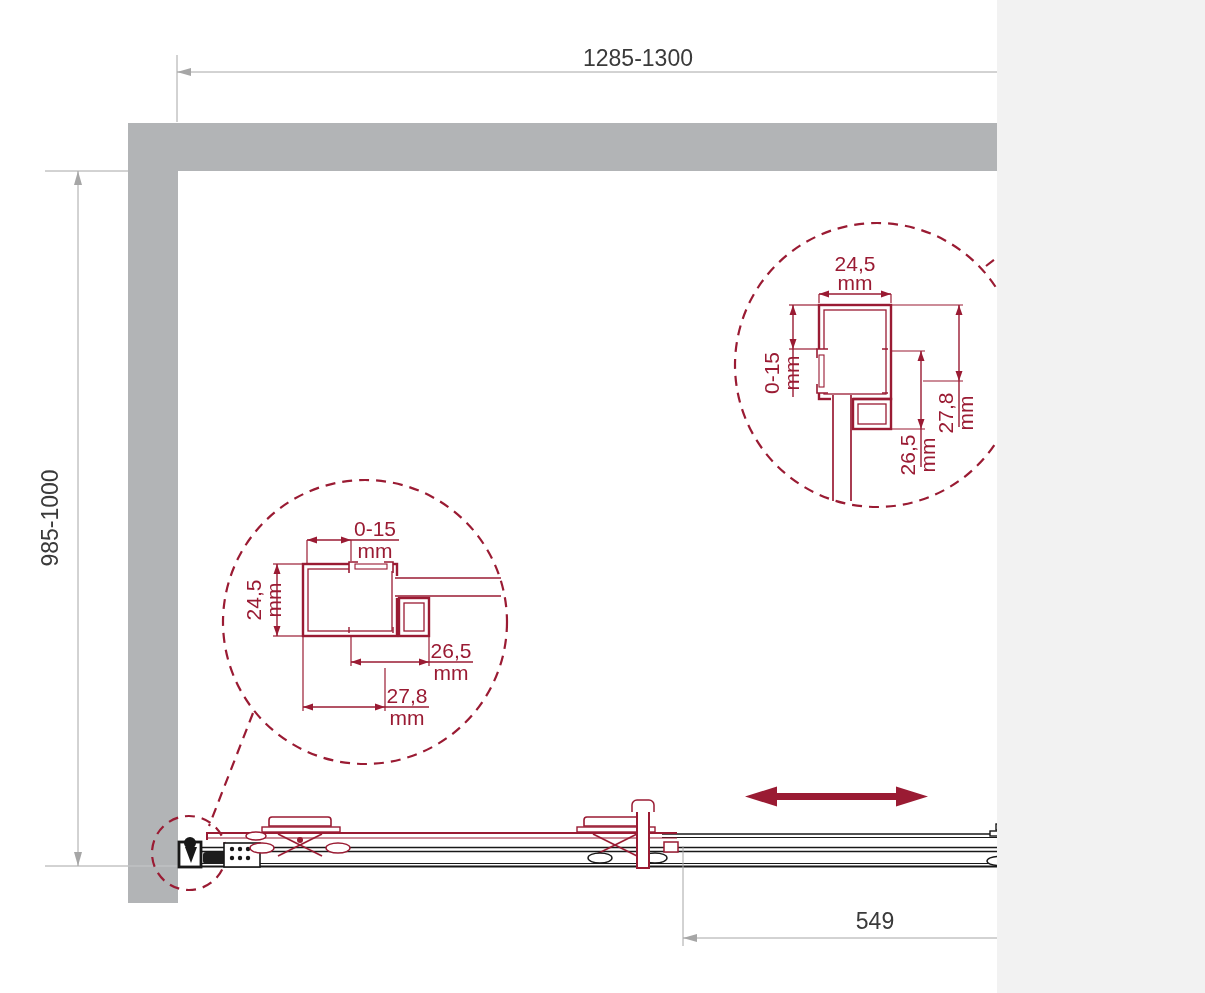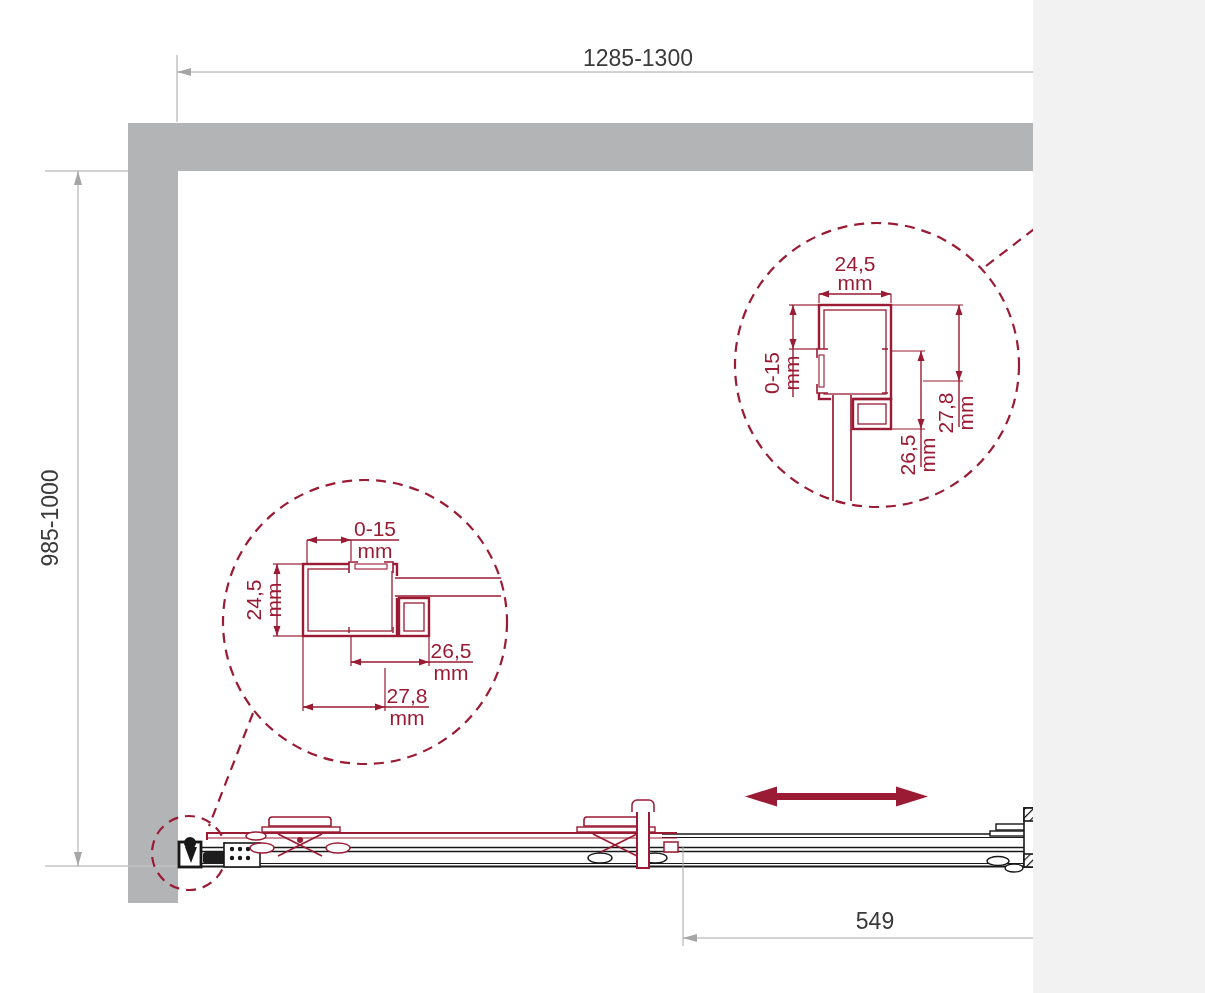--- a/index.html
+++ b/index.html
@@ -1,21 +1,21 @@
 <!DOCTYPE html>
 <html style="--accent: #9a1b33; --wall: #b2b4b6; --dim-line: #a6a6a6; --dim-text: #3a3a3a; --hardware: #181818; --glass: #7d7d7d;"><head>
 <meta charset="utf-8">
 <style>
   :root{
     --accent:#9a1b33; --wall:#b2b4b6; --dim-line:#a6a6a6; --dim-text:#3a3a3a;
     --hardware:#181818; --glass:#7d7d7d; --lightline:#c6c8ca; --bg:#ffffff;
   }
   html,body{margin:0;padding:0;background:#f2f2f2;}
   #stage{position:relative;width:997px;height:993px;background:var(--bg);overflow:hidden;
-         font-family:"Liberation Sans",sans-serif;padding-left:36px;}
+         font-family:"Liberation Sans",sans-serif;}
   #stage svg{position:absolute;left:0;top:0;}
   svg text{user-select:none;}
   .dtx{font-family:"Liberation Sans",sans-serif;font-size:23px;fill:var(--dim-text);}
   .mtx{font-family:"Liberation Sans",sans-serif;font-size:21px;fill:var(--accent);}
   .gl{stroke:var(--dim-line);stroke-width:1;fill:none;}
   .ll{stroke:var(--lightline);stroke-width:1;fill:none;}
   .ga{fill:var(--dim-line);stroke:none;}
   .mln{stroke:var(--accent);fill:none;}
   .mfl{fill:var(--accent);stroke:none;}
   .mdash{stroke:var(--accent);fill:none;stroke-width:2.2;stroke-dasharray:10 7;}

